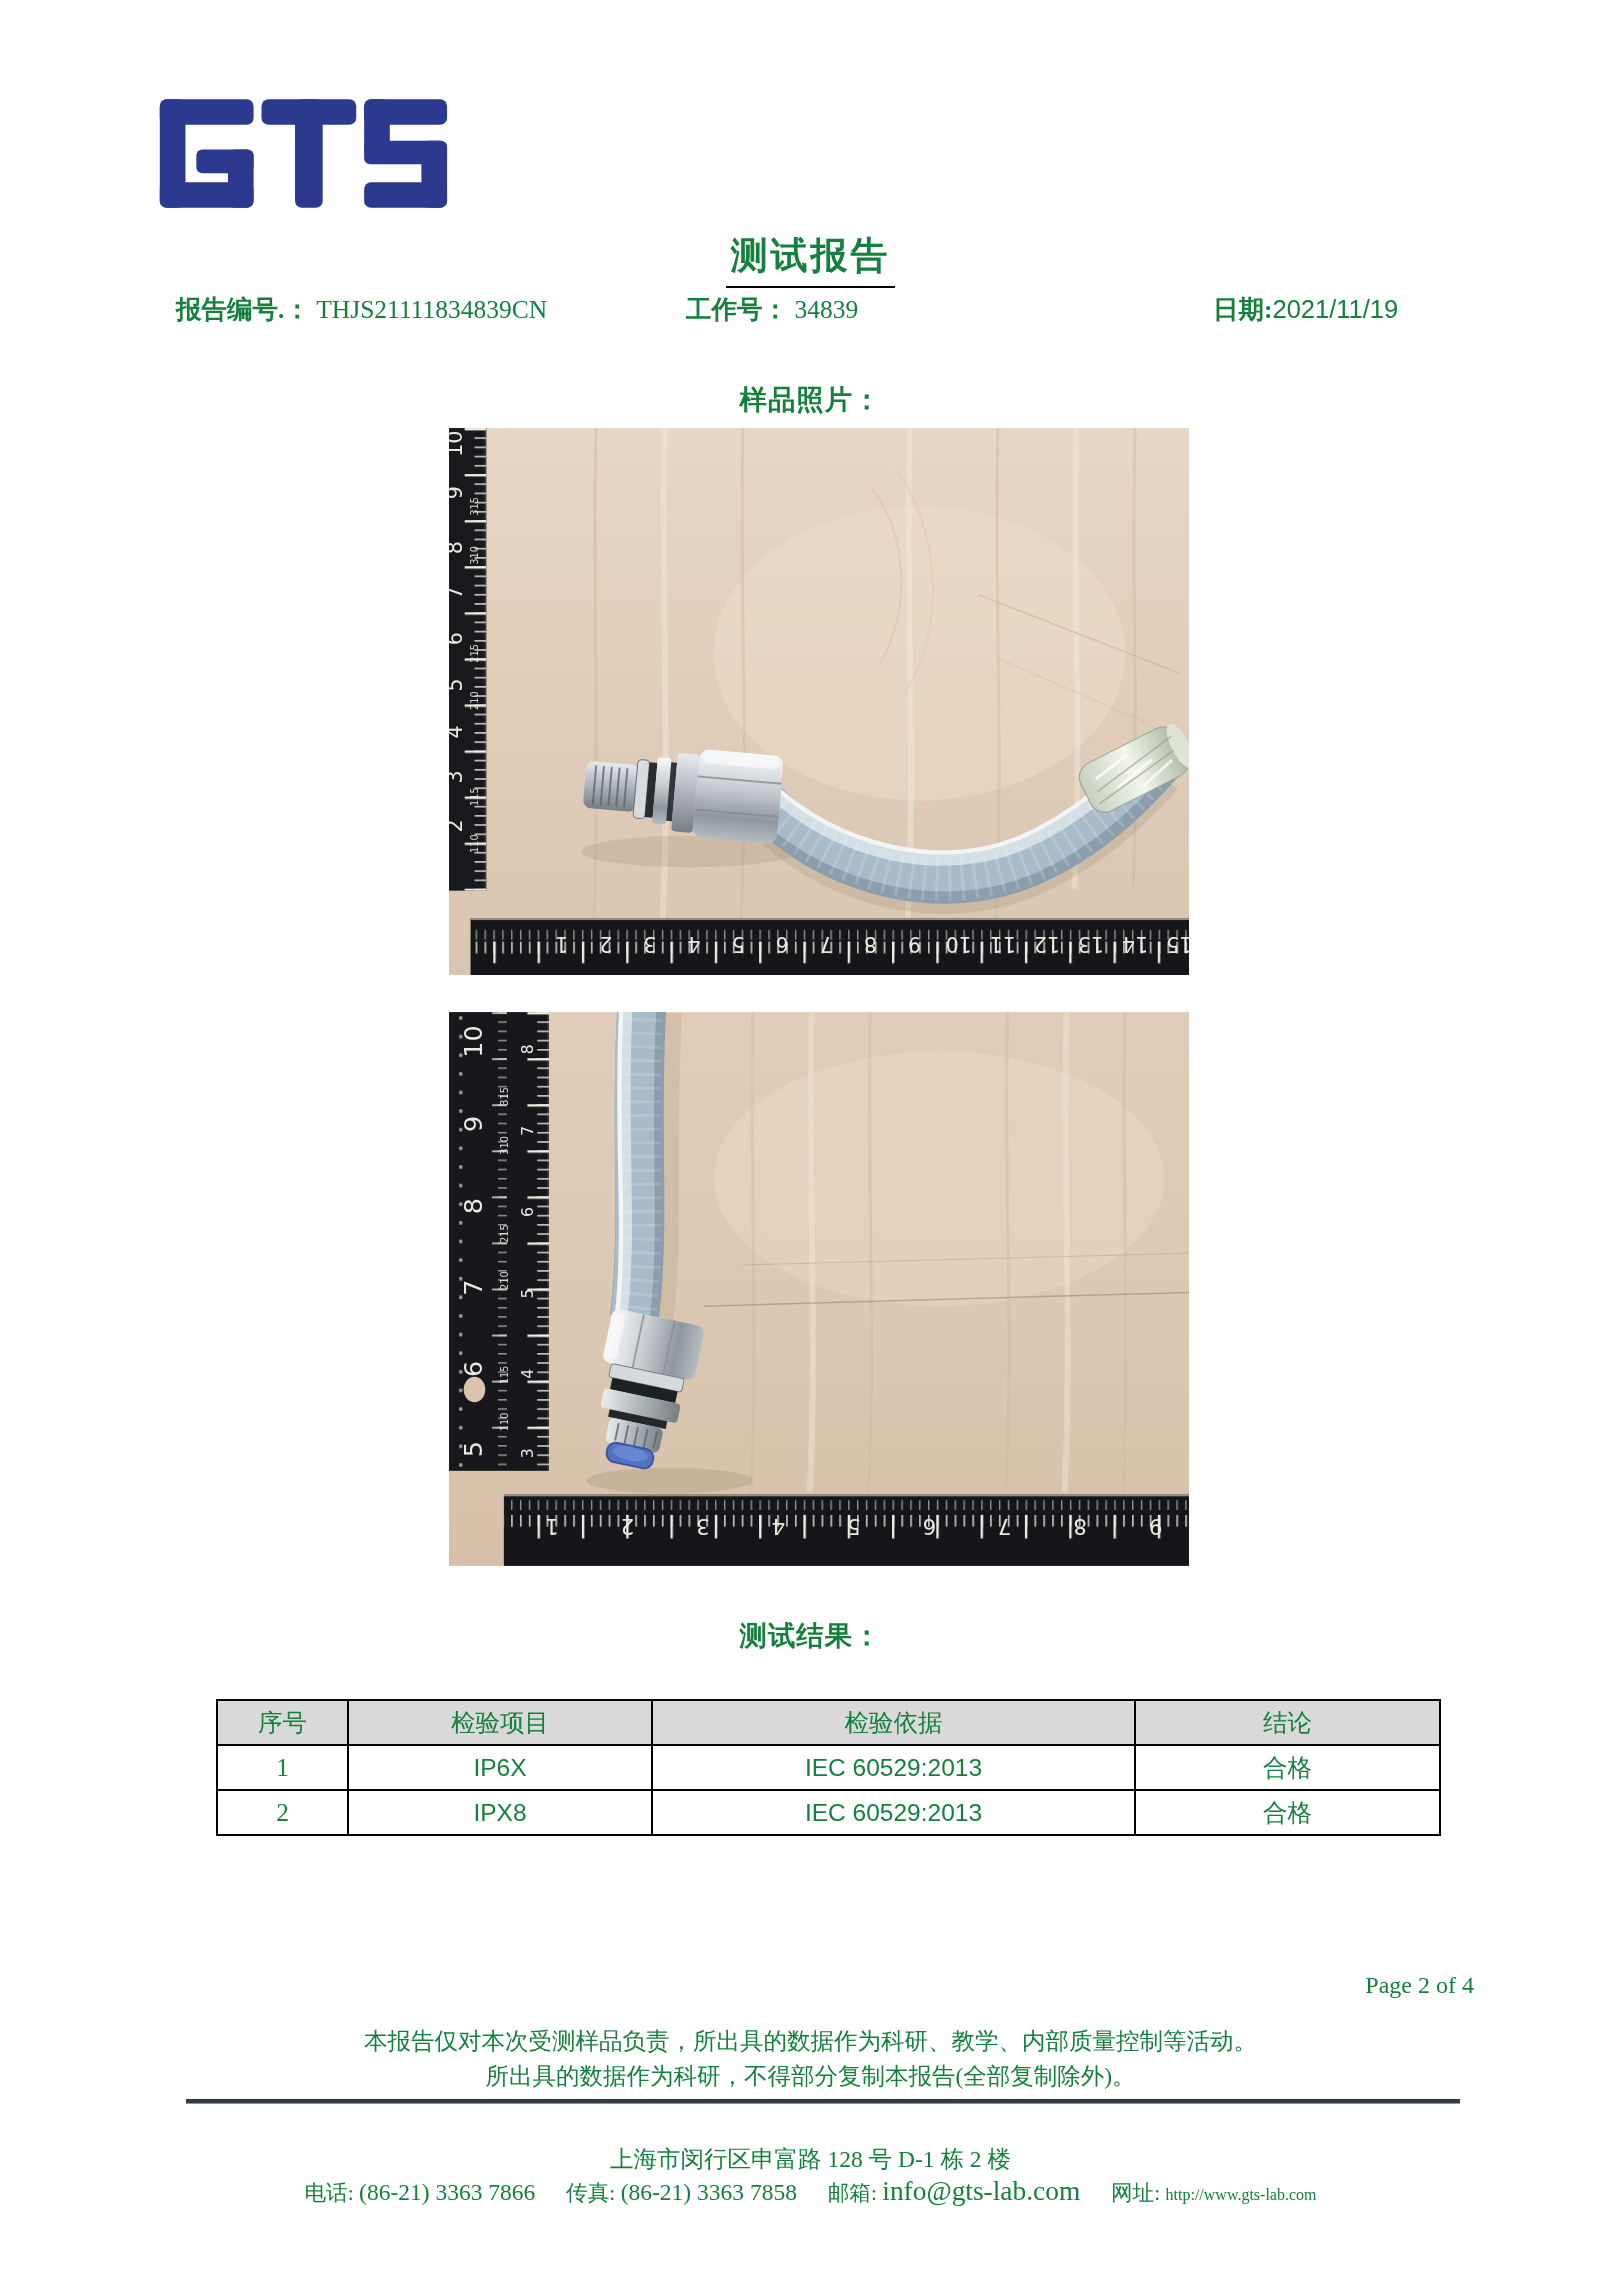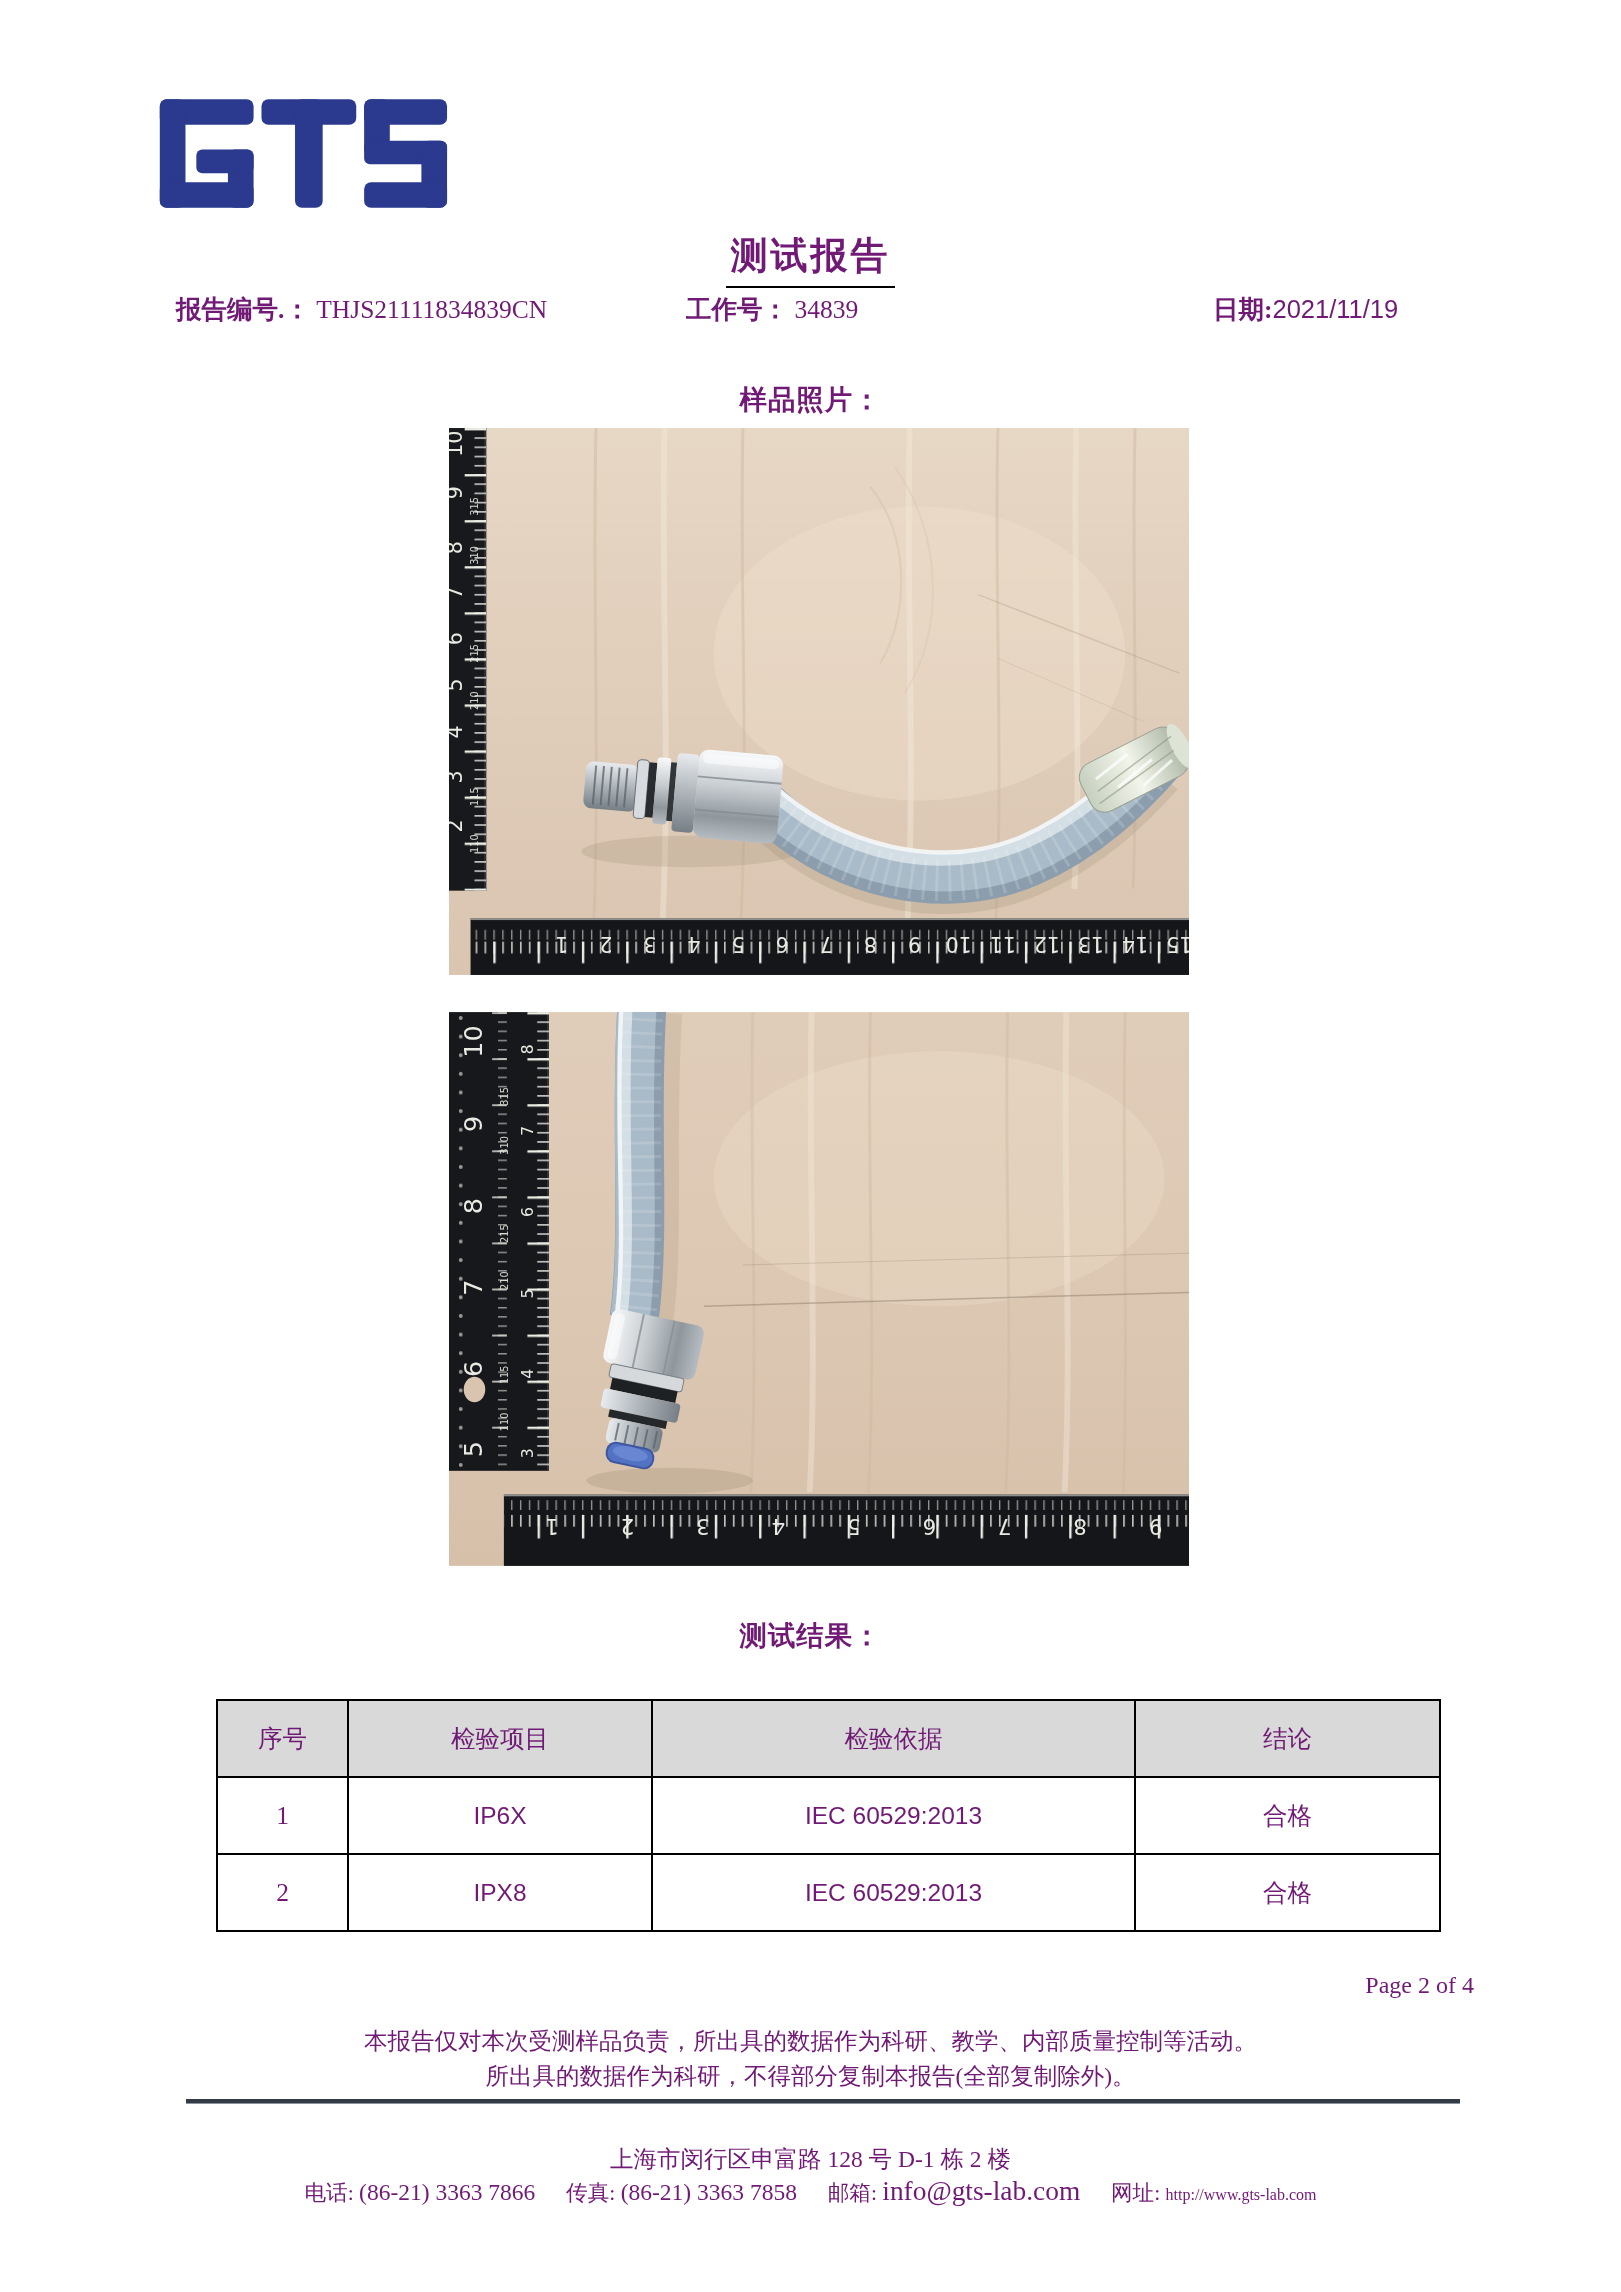--- a/index.html
+++ b/index.html
@@ -1,31 +1,31 @@
 <!DOCTYPE html>
 <html><head>
 <meta charset="utf-8">
 <style>
   html,body{margin:0;padding:0;background:#ffffff;}
   .page{position:relative;width:1621px;height:2293px;background:#fff;overflow:hidden;
-        font-family:"Liberation Serif","DejaVu Serif",serif;color:#701a75;}
+        font-family:"Liberation Serif","DejaVu Serif",serif;color:#15803d;}
   .abs{position:absolute;}
   .center{left:0;right:0;text-align:center;}
   .title-wrap{top:231px;}
   .title-text{display:inline-block;font-size:37px;font-weight:bold;letter-spacing:2.9px;
               border-bottom:2.9px solid #000;padding:0 4.9px 4.9px;}
   .info-item{top:292px;font-size:25.5px;white-space:nowrap;}
   .lbl{font-weight:bold;}
   .val-serif{font-family:Liberation Serif, serif;}
   .val-sans{font-family:"Liberation Sans","DejaVu Sans",sans-serif;}
   .section-label{font-size:27.4px;font-weight:bold;letter-spacing:1px;}
   .photo{position:absolute;left:449px;display:block;}
   .report-table{position:absolute;left:216px;top:1699px;width:1223px;border-collapse:collapse;
                 table-layout:fixed;font-size:24.5px;text-align:center;}
-  .report-table th,.report-table td{border:2px solid #000;height:43px;padding:16px;vertical-align:middle;}
+  .report-table th,.report-table td{border:2px solid #000;height:43px;padding:0;vertical-align:middle;}
   .report-table thead th{background:#d9d9d9;font-weight:normal;border-bottom:2.9px solid #000;}
   .cell-sans{font-family:"Liberation Sans","DejaVu Sans",sans-serif;}
   .cell-serif{font-family:"Liberation Serif","DejaVu Serif",serif;font-size:25.5px;}
   .page-indicator{top:1972px;right:147px;font-size:24px;}
   .disclaimer1{top:2025px;font-size:23.5px;}
   .disclaimer2{top:2060px;font-size:23.5px;}
   .divider{top:2099px;left:186px;width:1274px;height:3.9px;background:#333b44;border-bottom:1px solid #8b95a0;}
   .company-line{top:2105px;font-size:26.5px;}
   .address-line{top:2143px;font-size:23.5px;}
   .contact-line{top:2176px;font-size:21.6px;white-space:nowrap;}

